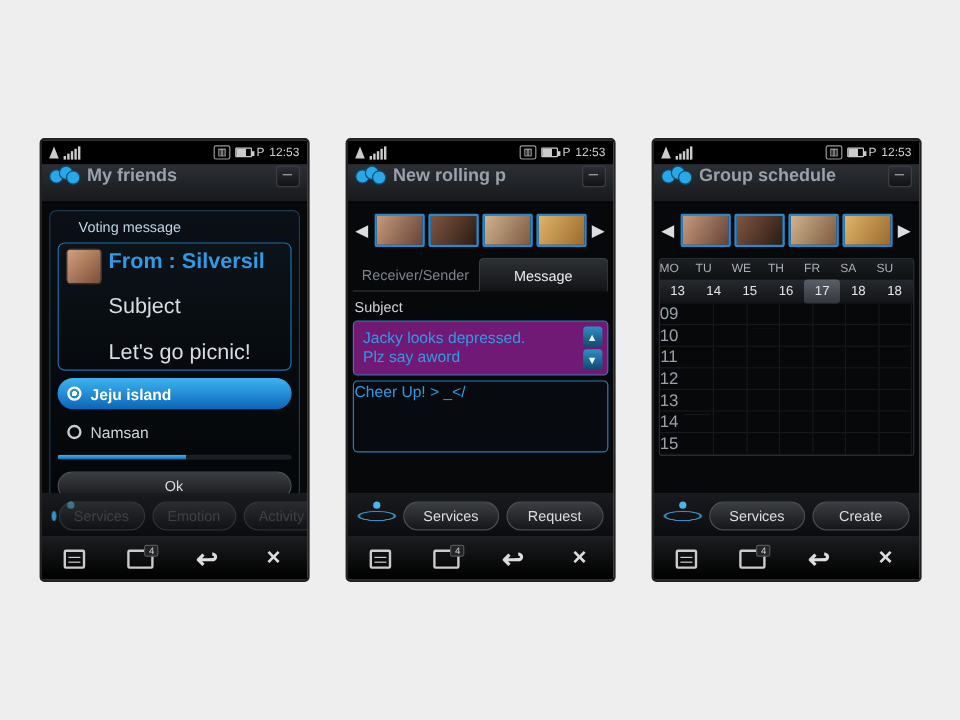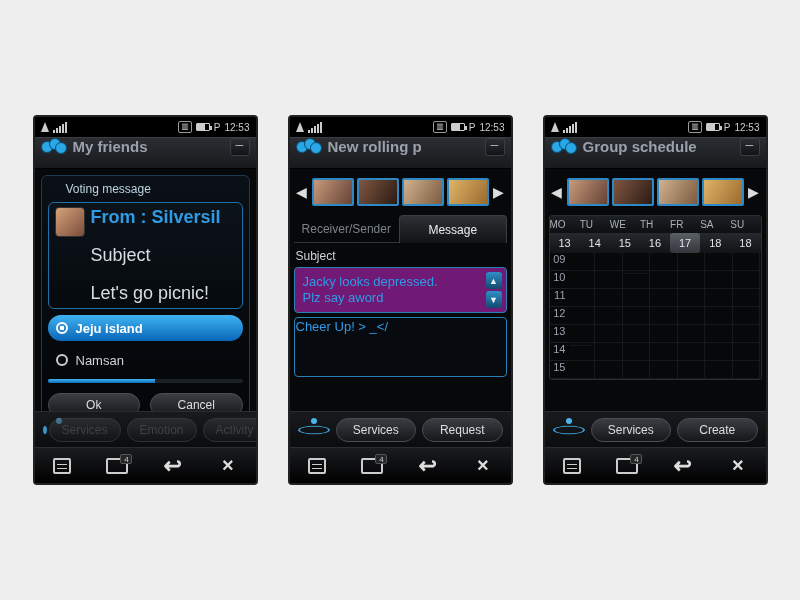--- a/index.html
+++ b/index.html
@@ -152,21 +152,21 @@
 
   
   .cal{border:1px solid #2a2d31;border-radius:3px;overflow:hidden;font-size:11px;color:#cfd3d8}
   .cal-head{display:grid;grid-template-columns:repeat(7,1fr);background:linear-gradient(#1d2024,#0d0f11)}
   .cal-head span{padding:3px 0;text-align:left;font-size:10px;color:#aab0b8}
   .cal-nums{display:grid;grid-template-columns:repeat(7,1fr);background:linear-gradient(#26292d,#111316)}
   .cal-nums span{padding:4px 0;text-align:center;font-size:11px;color:#e2e6ea}
   .cal-nums span.sel{background:linear-gradient(#5a5f66,#33363b);border-radius:3px}
   .grid-wrap{display:flex}
   .hours{width:18px;display:flex;flex-direction:column}
-  .hours span{height:18px;font-size:11px;color:#9aa1ab;text-align:right;padding-right:2px;border-bottom:1px solid #1a1c1f}
+  .hours span{height:18px;font-size:14px;color:#9aa1ab;text-align:center;padding-right:2px;border-bottom:1px solid #1a1c1f}
   .cells{flex:1;display:grid;grid-template-columns:repeat(7,1fr);grid-auto-rows:18px}
   .cells div{border-right:1px solid #16181b;border-bottom:1px solid #16181b}
   .ev{background:linear-gradient(#f6a31a,#c77905);border-radius:3px;margin:2px}
 </style>
 </head>
 <body>
 
 <div class="phone">
   <div class="statusbar">
     <div class="sb-left">
@@ -218,21 +218,20 @@
       <div class="radio-row">
         <span class="dot"></span>
         <span>Namsan</span>
       </div>
       <div class="vote-bar">
           <i></i>
         </div>
 
       <div class="btn-row">
         <div class="pill-btn">Ok</div>
-        <div class="pill-btn">Cancel</div>
       </div>
     </div>
   </div>
 
   <div class="svcbar dim">
     <span class="svc-icon">
         <i class="ring"></i>
         <i class="d"></i>
       </span>
     <div class="pill-btn inactive">Services</div>

